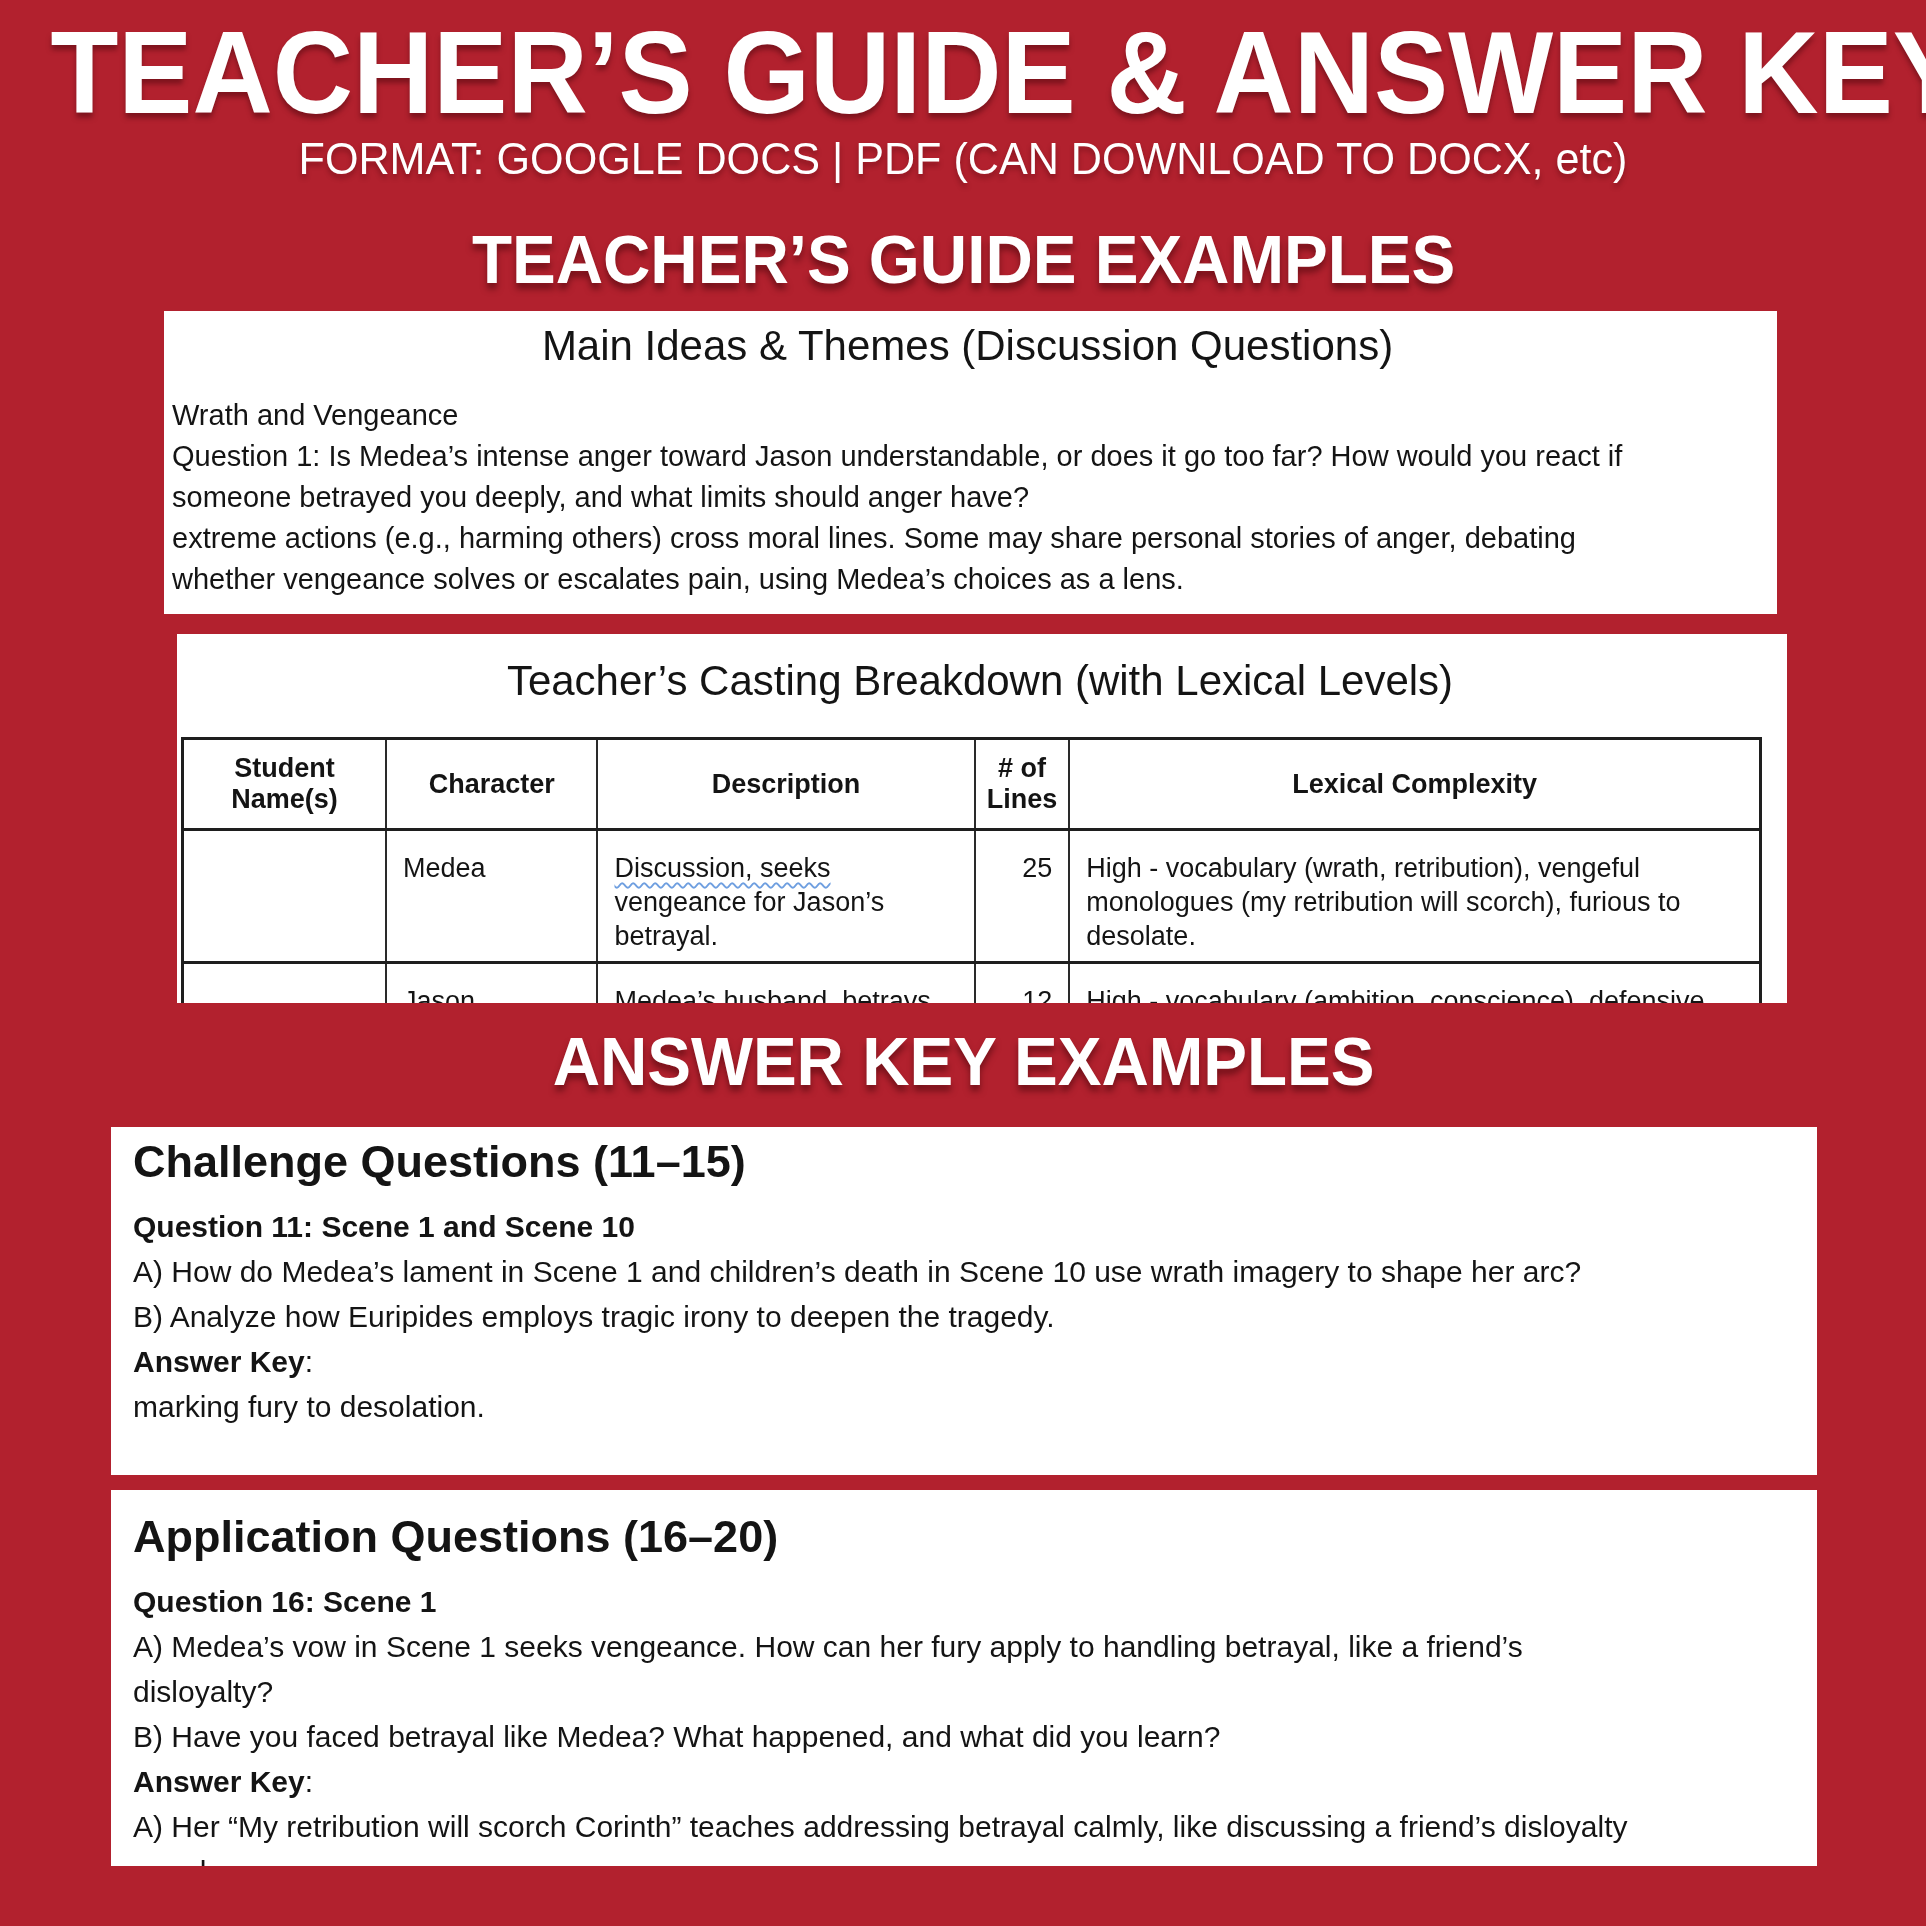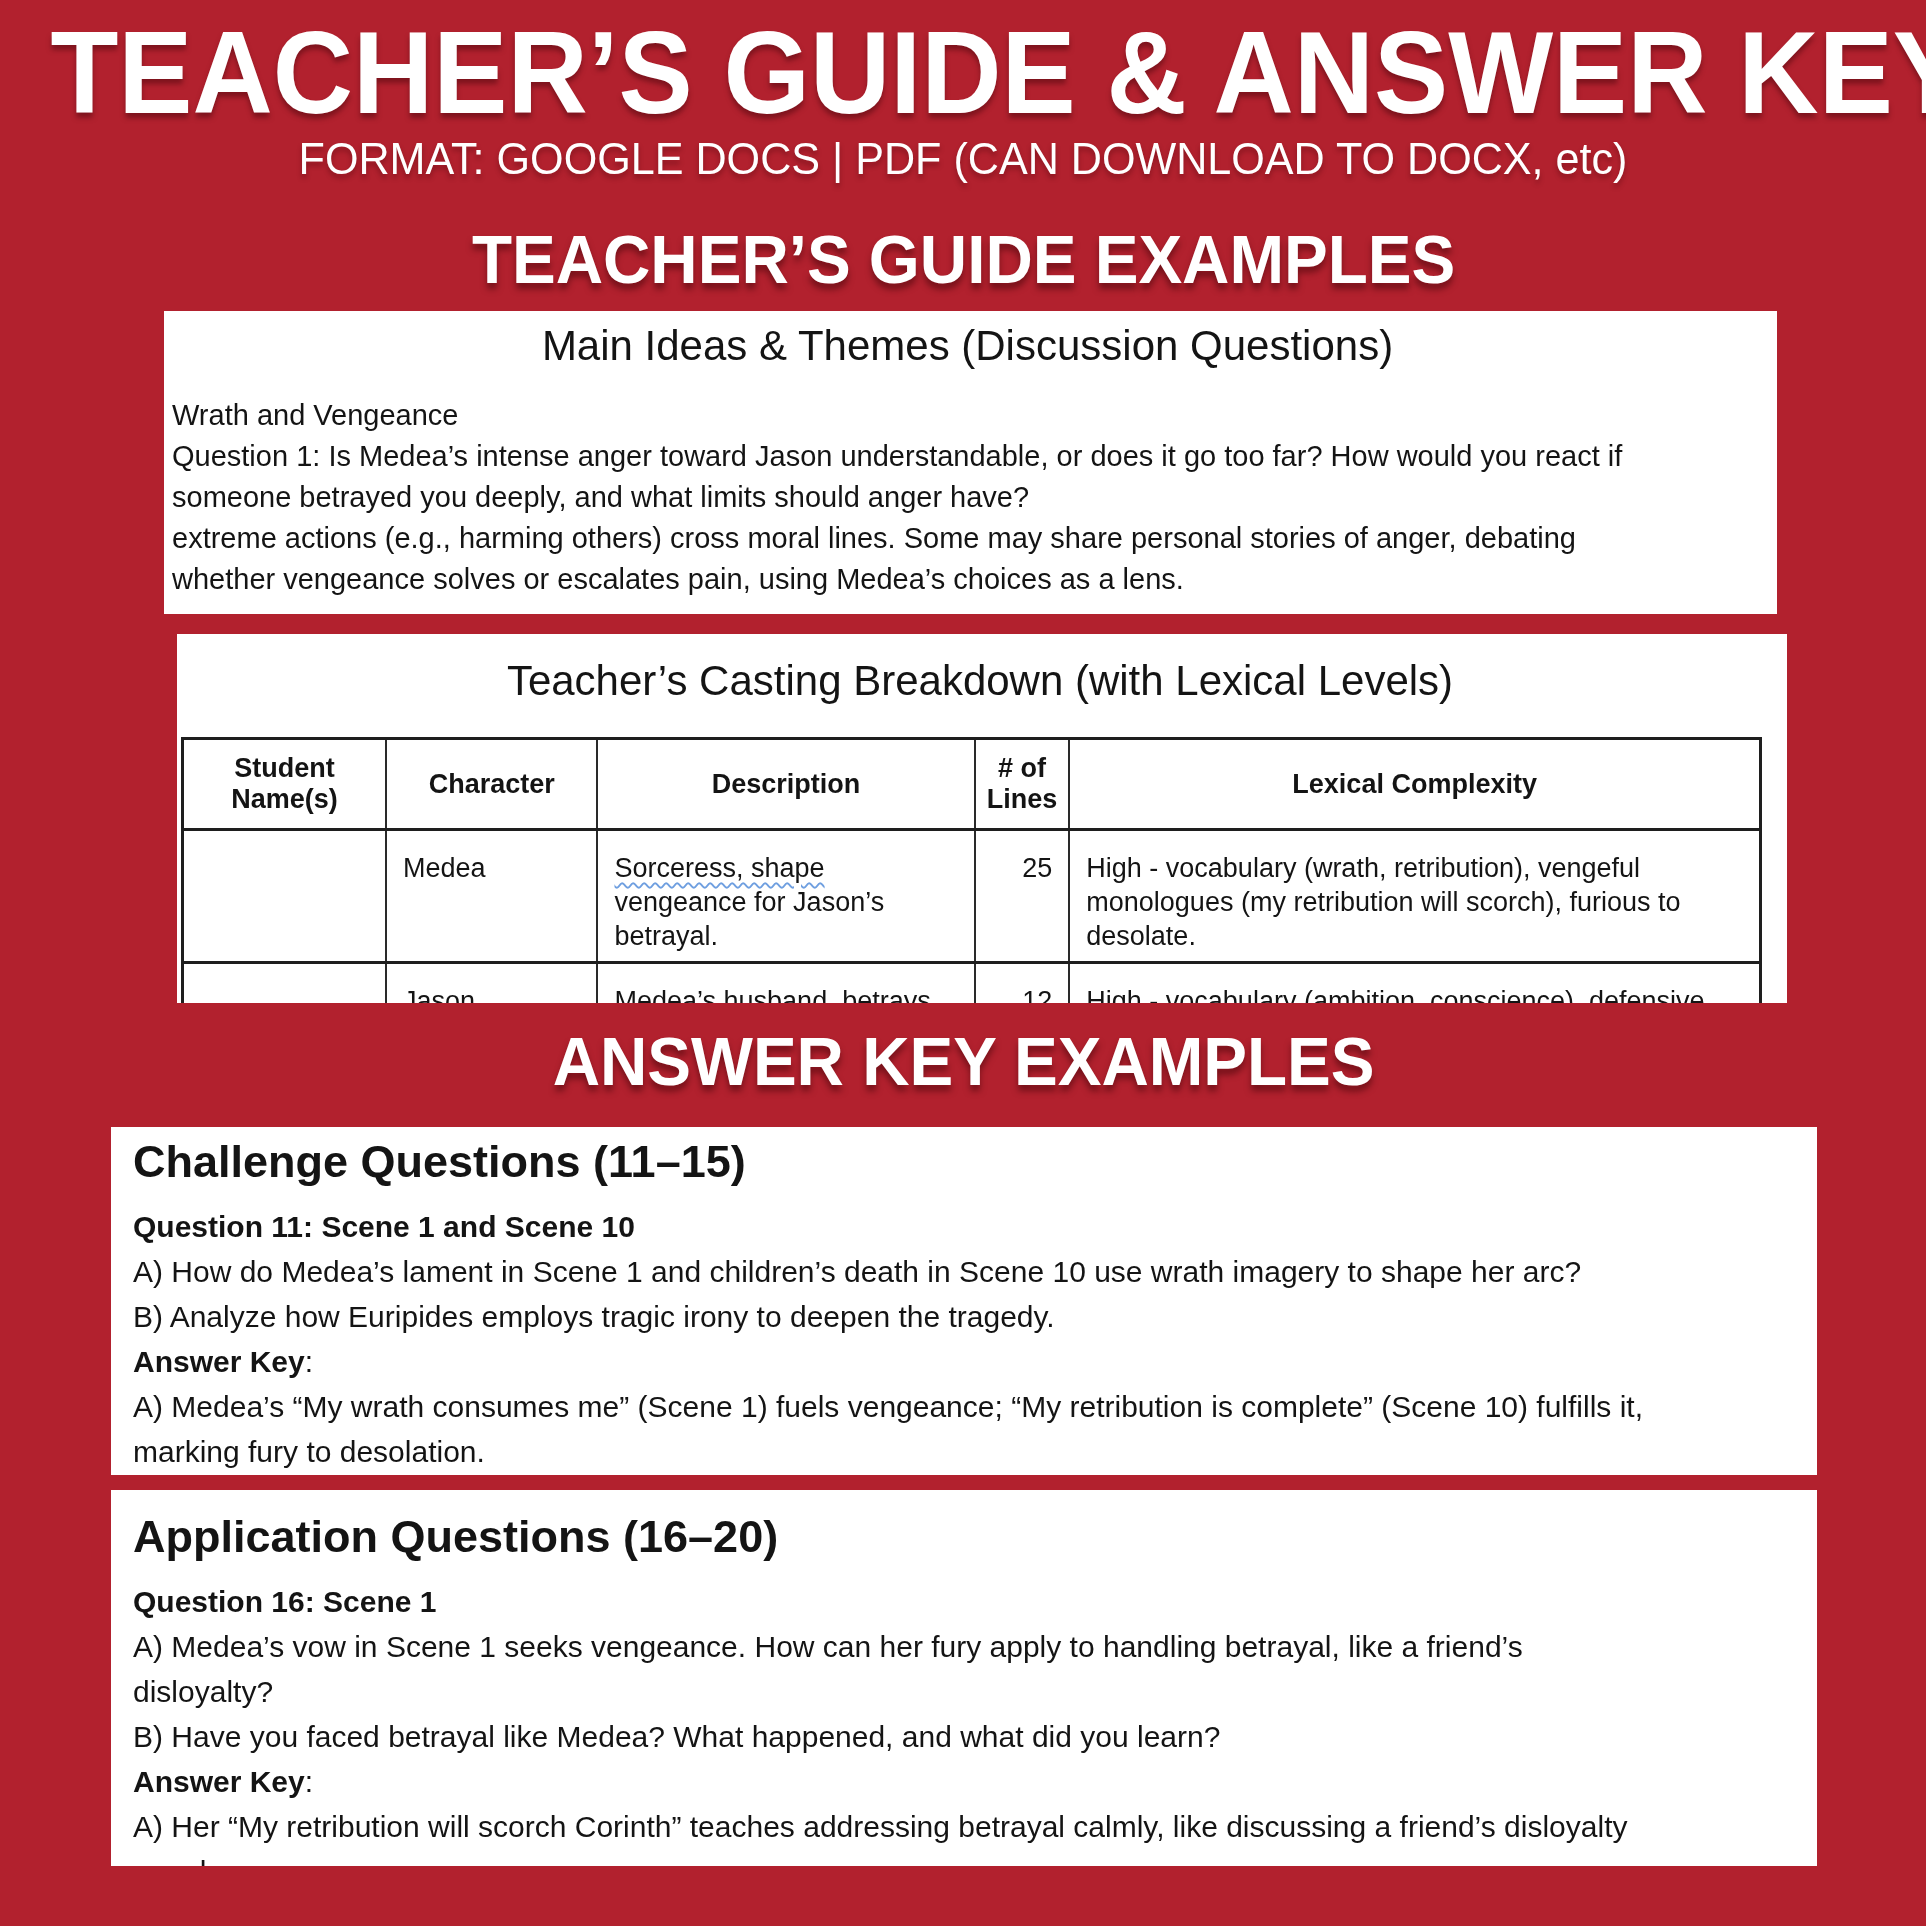--- a/index.html
+++ b/index.html
@@ -114,21 +114,21 @@
         <th>Character</th>
         <th>Description</th>
         <th># of Lines</th>
         <th>Lexical Complexity</th>
       </tr>
     </thead>
     <tbody>
       <tr class="row-1">
         <td></td>
         <td>Medea</td>
-        <td><span class="flagged">Sorceress, shape</span><span> vengeance for Jason’s betrayal.</span></td>
+        <td><span class="flagged">Discussion, seeks</span><span> vengeance for Jason’s betrayal.</span></td>
         <td class="cell-lines">25</td>
         <td>High - vocabulary (wrath, retribution), vengeful monologues (my retribution will scorch), furious to desolate.</td>
       </tr>
       <tr class="row-2">
         <td></td>
         <td>Jason</td>
         <td><span class="flagged"></span><span>Medea’s husband, betrays</span></td>
         <td class="cell-lines">12</td>
         <td>High - vocabulary (ambition, conscience), defensive</td>
       </tr>
@@ -140,21 +140,20 @@
   <span class="squeeze">ANSWER KEY EXAMPLES</span>
 </div>
 
 <div class="abs panel" id="panel-challenge">
   <h2 class="key-title">Challenge Questions (11–15)</h2>
   <div class="key-body">
     <div class="line"><b>Question 11: Scene 1 and Scene 10</b><span></span></div>
     <div class="line"><b></b><span>A) How do Medea’s lament in Scene 1 and children’s death in Scene 10 use wrath imagery to shape her arc?</span></div>
     <div class="line"><b></b><span>B) Analyze how Euripides employs tragic irony to deepen the tragedy.</span></div>
     <div class="line"><b>Answer Key</b><span>:</span></div>
-    <div class="line"><b></b><span>A) Medea’s “My wrath consumes me” (Scene 1) fuels vengeance; “My retribution is complete” (Scene 10) fulfills it,</span></div>
     <div class="line"><b></b><span>marking fury to desolation.</span></div>
   </div>
 </div>
 
 <div class="abs panel" id="panel-application">
   <h2 class="key-title">Application Questions (16–20)</h2>
   <div class="key-body">
     <div class="line"><b>Question 16: Scene 1</b><span></span></div>
     <div class="line"><b></b><span>A) Medea’s vow in Scene 1 seeks vengeance. How can her fury apply to handling betrayal, like a friend’s</span></div>
     <div class="line"><b></b><span>disloyalty?</span></div>

